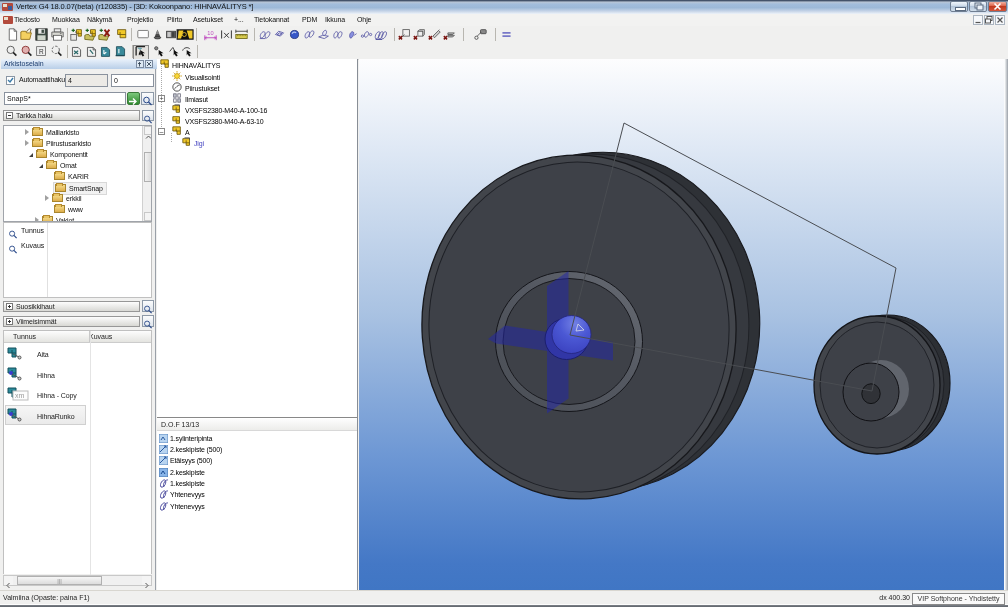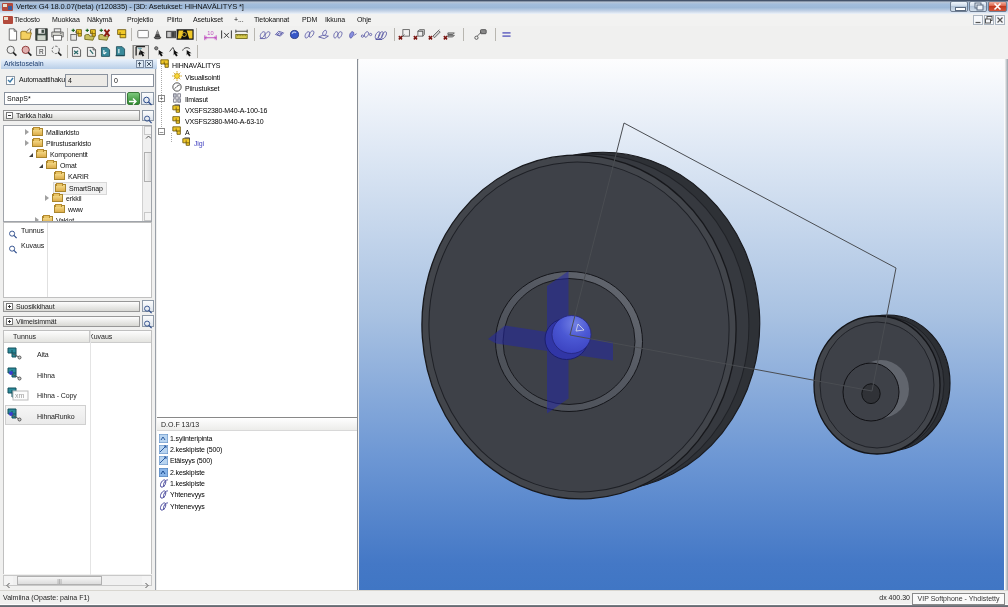--- a/index.html
+++ b/index.html
@@ -42,21 +42,21 @@
 </head>
 <body>
 <div id="app">
 
   <div id="titlebar" class="abs"></div>
   <svg class="abs" style="left:2px;top:1px" width="11" height="11" viewBox="0 0 11 11">
       <rect x="0" y="2" width="11" height="8" rx="1" fill="#b34a3c"></rect>
       <rect x="1" y="3" width="4" height="3" fill="#e8e0d0"></rect>
       <rect x="6" y="5" width="4" height="4" fill="#3a5a9a"></rect>
     </svg>
-  <div id="title-text" class="abs">Vertex G4 18.0.07(beta) (r120835) - [3D: Asetukset: HIHNAVÄLITYS *]</div>
+  <div id="title-text" class="abs">Vertex G4 18.0.07(beta) (r120835) - [3D: Kokoonpano: HIHNAVÄLITYS *]</div>
   <div class="abs winbtn" style="left:950px;width:18px;background:linear-gradient(#f0f6fc,#c8d6e6 50%,#b4c6da 50%,#d2dfec)">
       <div class="abs" style="left:4px;top:5px;width:9px;height:2px;background:#fff;border:1px solid #5a6a80"></div>
     </div>
   <div class="abs winbtn" style="left:969px;width:18px;background:linear-gradient(#f0f6fc,#c8d6e6 50%,#b4c6da 50%,#d2dfec);overflow:hidden">
       <svg width="16" height="9" viewBox="0 0 16 9" style="display:block">
         <rect x="5" y="1" width="6" height="5" fill="#eef4fa" stroke="#5a6a80"></rect>
         <rect x="7" y="3" width="6" height="5" fill="#eef4fa" stroke="#5a6a80"></rect>
       </svg>
     </div>
   <div class="abs winbtn" style="left:988px;width:19px;background:linear-gradient(#f0b0a0,#dd6248 45%,#c03a20 50%,#d55438);overflow:hidden;">

